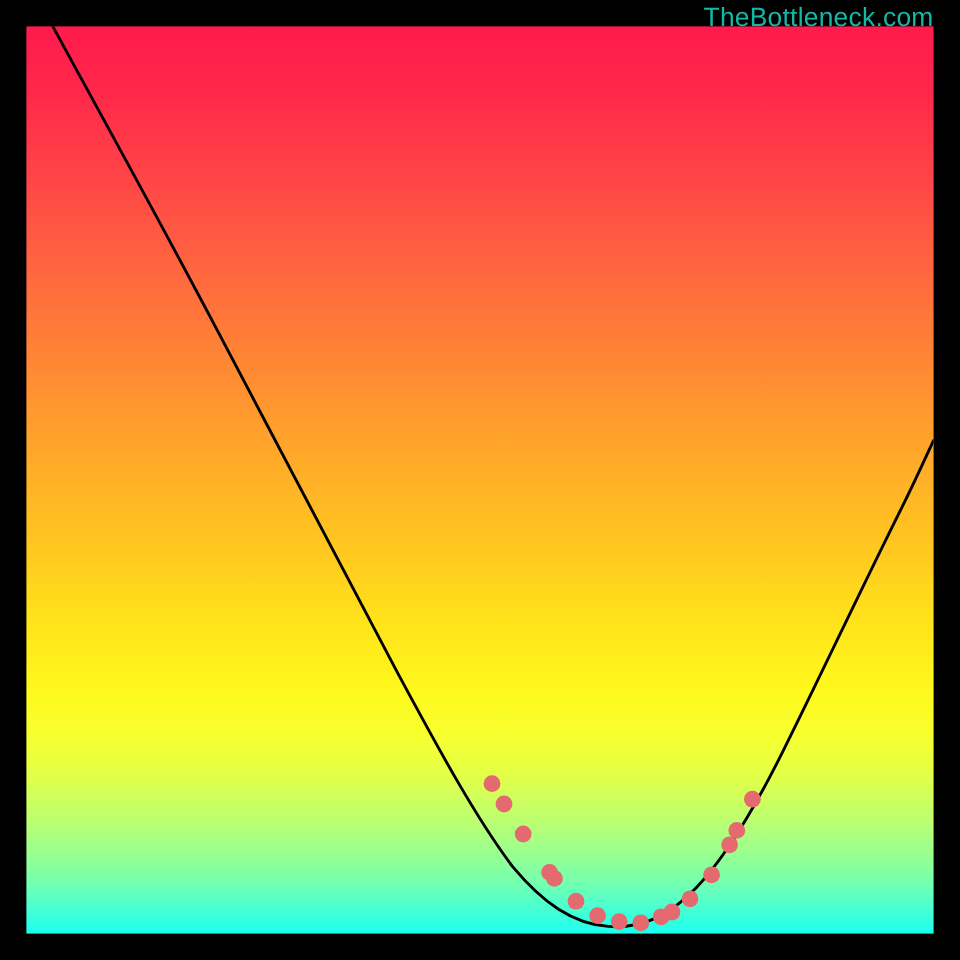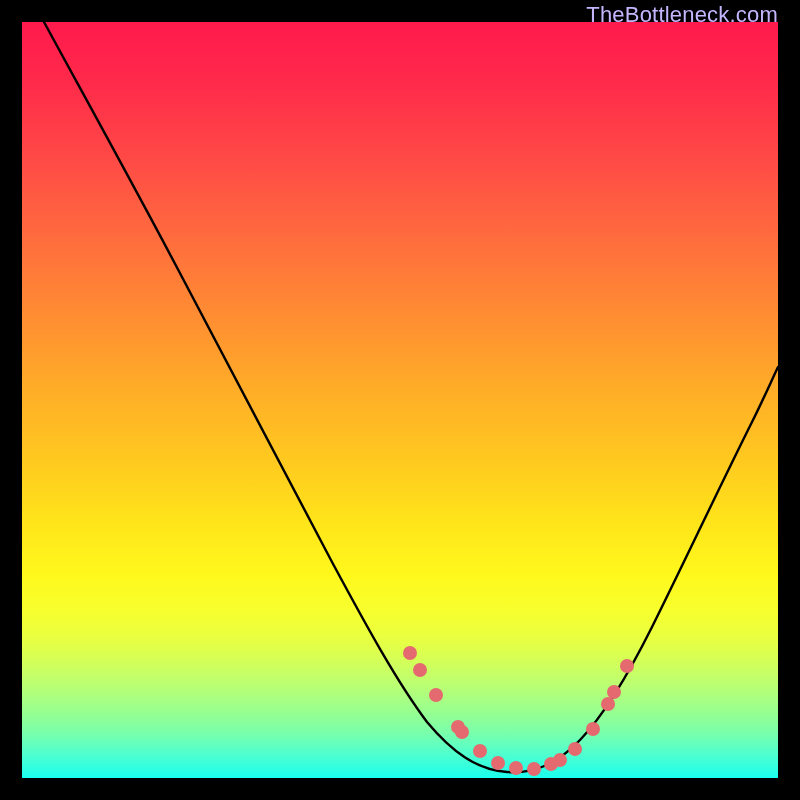--- a/index.html
+++ b/index.html
@@ -42,21 +42,21 @@
       #9aff8e 91%,
       #7affab 94%,
       #4dffd0 97%,
       #1affee 100%
     );
   }
   .watermark {
     position: absolute;
     top: 2px;
     right: 22px;
-    color: #c4b5fd;
+    color: #14b8a6;
     font-size: 22px;
     font-weight: 500;
     letter-spacing: 0.2px;
   }
   svg.curve {
     position: absolute;
     left: 0;
     top: 0;
     width: 756px;
     height: 756px;

